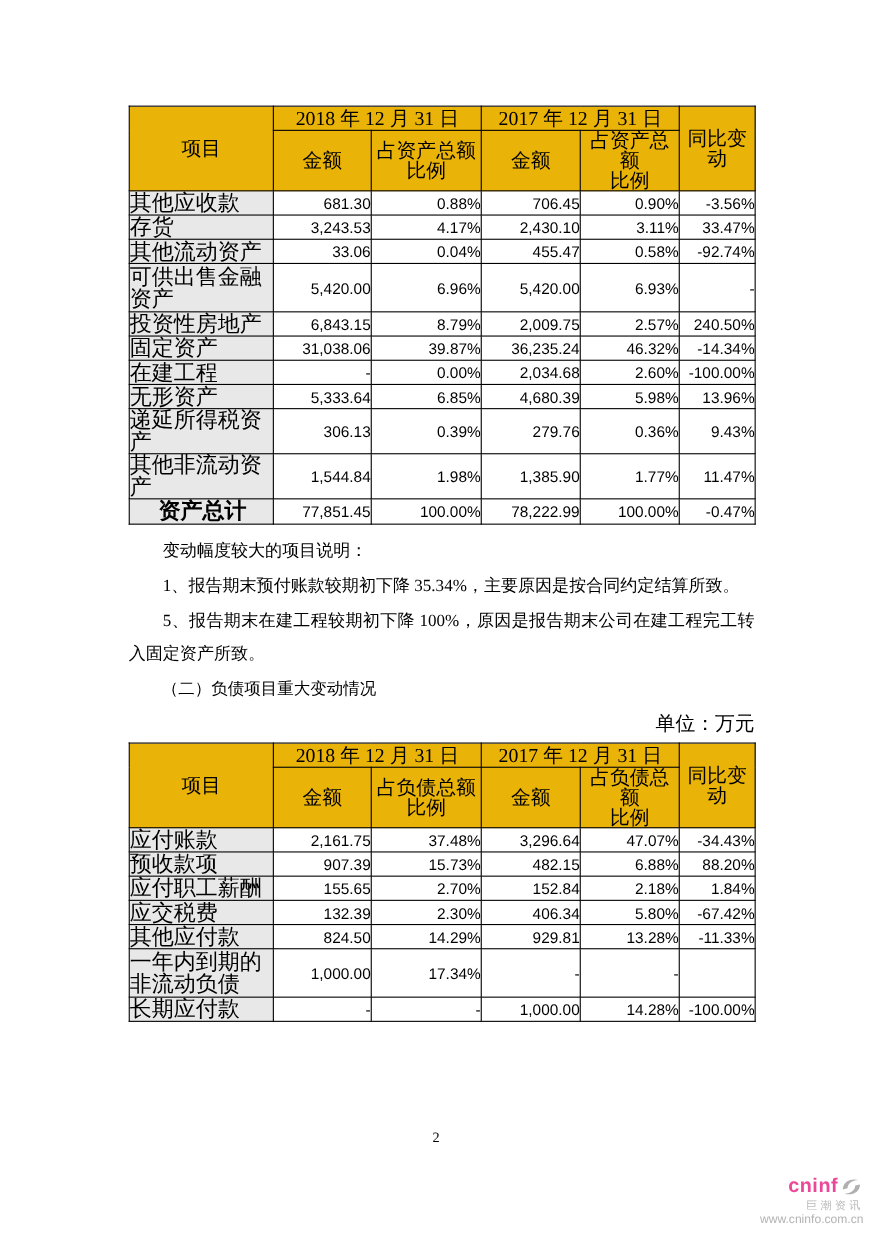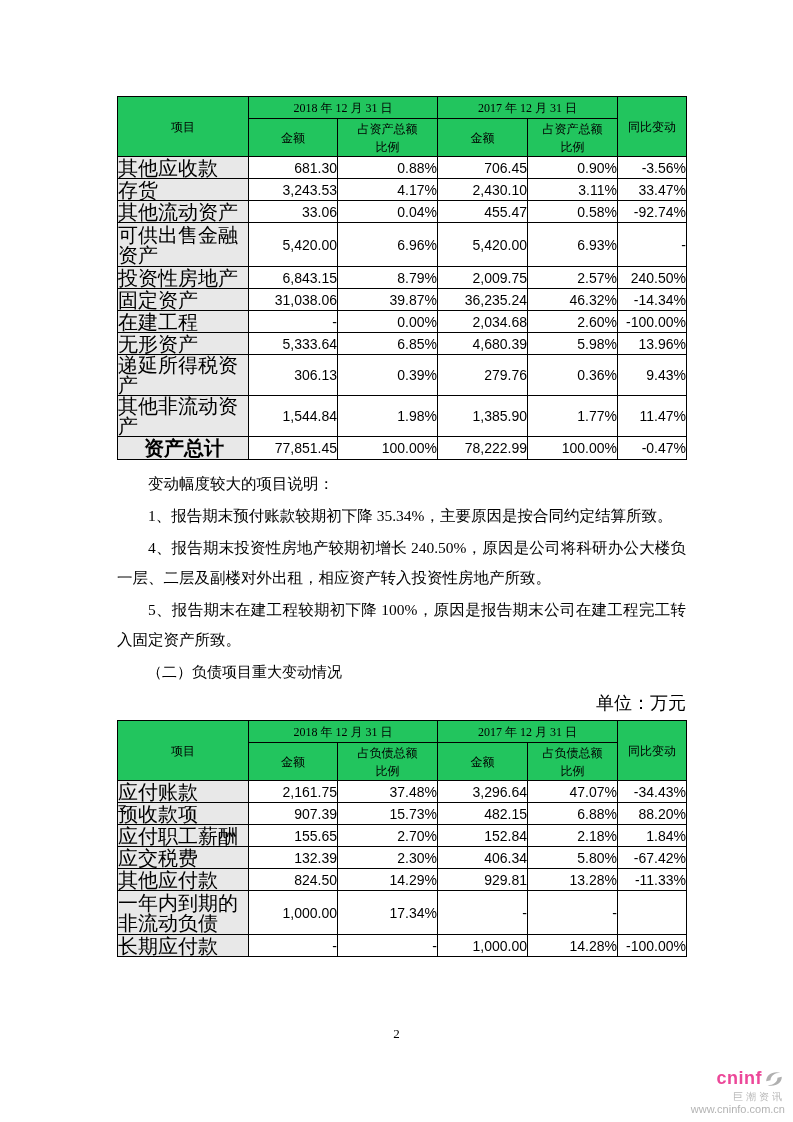--- a/index.html
+++ b/index.html
@@ -18,21 +18,21 @@
   .c-item{width:131px;} .c-a18{width:89px;} .c-r18{width:100px;}
   .c-a17{width:90px;} .c-r17{width:90px;} .c-yoy{width:69px;}
 
   tr.r-single{height:22px;}
   tr.r-hdr1{height:22px;}
   tr.r-hdr2{height:38px;}
   tr.r-tall{height:44px;}
   tr.r-total{height:23px;}
 
   td.hdr{
-    background:#22c55e;font-size:12px;text-align:center;line-height:18px;
+    background:#eab308;font-size:18px;text-align:center;line-height:18px;
   }
   td.lbl{
     background:#e8e8e8;font-size:20px;text-align:left;
     padding:1px 4px 1px 6px;line-height:20px;
   }
   td.num{
     background:#fff;
     font-family:"Liberation Sans","DejaVu Sans",sans-serif;
     font-size:14px;text-align:right;padding:1px 5px 1px 2px;
   }
@@ -177,21 +177,20 @@
       <td class="num">100.00%</td>
       <td class="num">78,222.99</td>
       <td class="num">100.00%</td>
       <td class="num">-0.47%</td>
     </tr>
   </tbody>
     </table>
 
   <p class="para first">变动幅度较大的项目说明：</p>
   <p class="para">1、报告期末预付账款较期初下降 35.34%，主要原因是按合同约定结算所致。</p>
-  <p class="para">4、报告期末投资性房地产较期初增长 240.50%，原因是公司将科研办公大楼负一层、二层及副楼对外出租，相应资产转入投资性房地产所致。</p>
   <p class="para">5、报告期末在建工程较期初下降 100%，原因是报告期末公司在建工程完工转入固定资产所致。</p>
   <p class="heading">（二）负债项目重大变动情况</p>
   <p class="unit">单位：万元</p>
 
   <table class="fin">
     <colgroup>
       <col class="c-item">
         <col class="c-a18">
         <col class="c-r18">
       <col class="c-a17">

